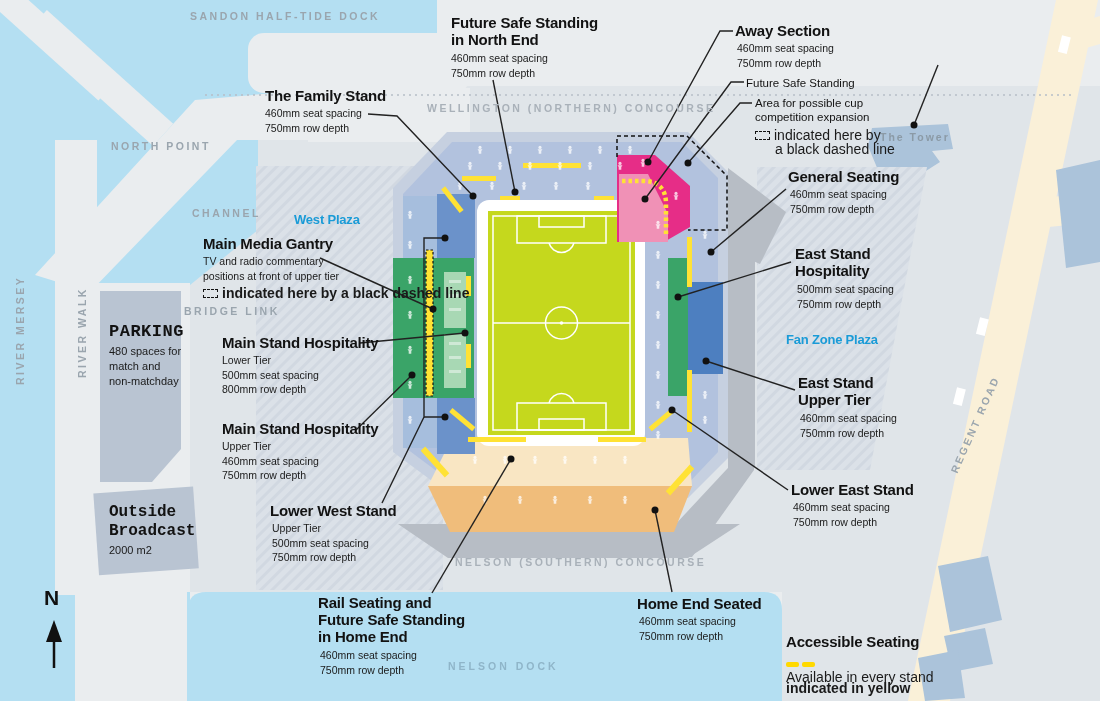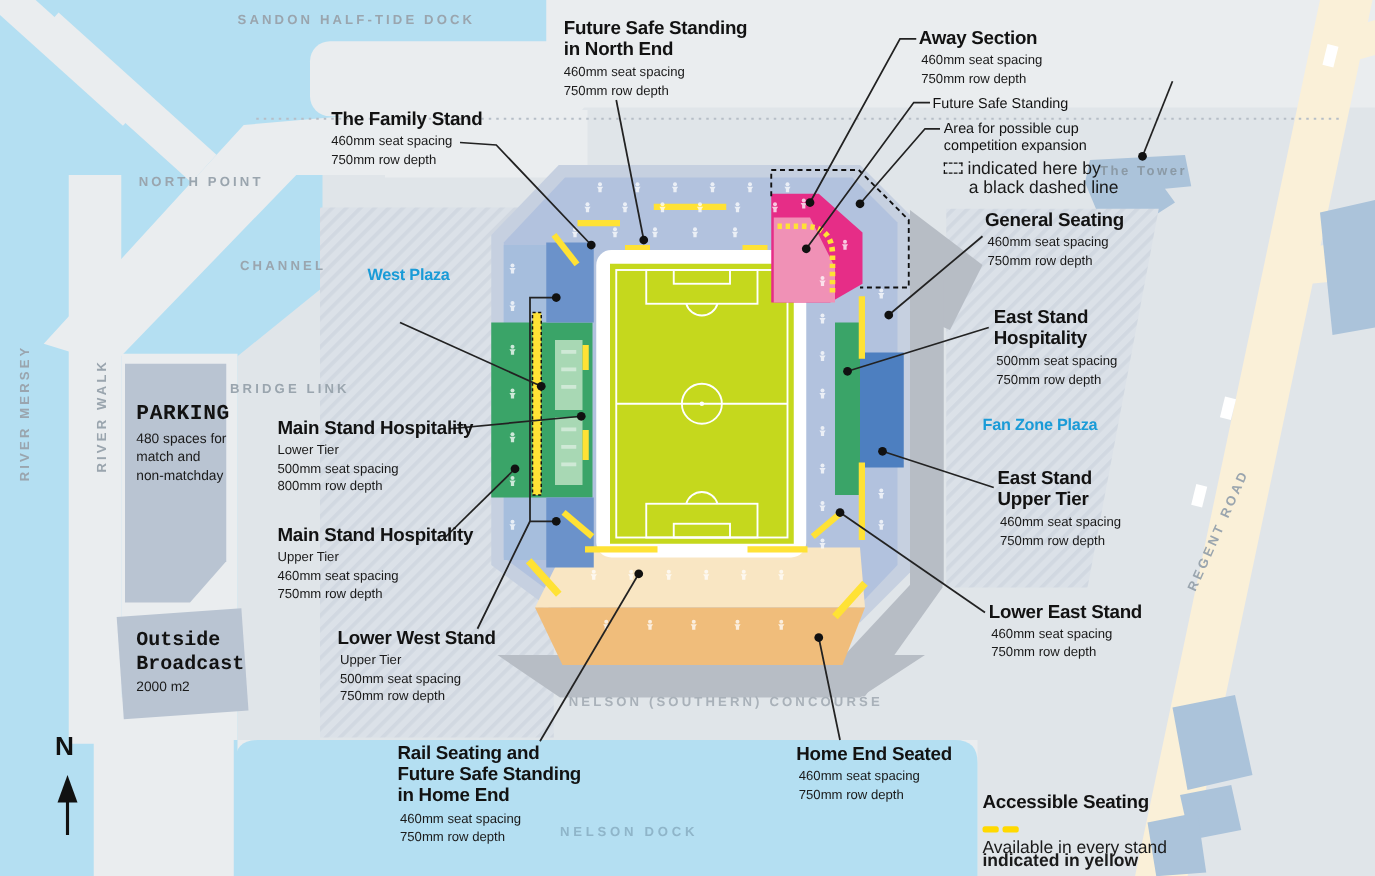--- a/index.html
+++ b/index.html
@@ -268,20 +268,21 @@
 </svg>
 
 <div id="labels">
 
   <div class="map" style="left:190px;top:10px;">SANDON HALF-TIDE DOCK</div>
   <div class="map" style="left:111px;top:140px;">NORTH POINT</div>
   <div class="map" style="left:192px;top:207px;">CHANNEL</div>
   <div class="map" style="left:184px;top:305px;">BRIDGE LINK</div>
   <div class="map rot90" style="left:14px;top:385px;">RIVER MERSEY</div>
   <div class="map rot90" style="left:76px;top:378px;">RIVER WALK</div>
+  <div class="map" style="left:427px;top:102px;color:#a9b1b9;">WELLINGTON (NORTHERN) CONCOURSE</div>
   <div class="map" style="left:455px;top:556px;color:#a9b1b9;">NELSON (SOUTHERN) CONCOURSE</div>
   <div class="map mapw" style="left:448px;top:660px;letter-spacing:3px;">NELSON DOCK</div>
   <div class="map" style="left:880px;top:131px;color:#8b9aa6;letter-spacing:2px;">The Tower</div>
   <div class="map" style="left:948px;top:470px;transform:rotate(-66deg);transform-origin:0 0;">REGENT ROAD</div>
   <div class="blue" style="left:294px;top:212px;">West Plaza</div>
   <div class="blue" style="left:786px;top:332px;">Fan Zone Plaza</div>
   <div class="compass" style="left:44px;top:586px;">N</div>
 
   <div class="lbl" style="left:451px;top:14px;">
     <div class="t">Future Safe Standing</div>
@@ -377,20 +378,28 @@
     <div class="d">800mm row depth</div>
   </div>
 
   <div class="lbl" style="left:222px;top:420px;">
     <div class="t">Main Stand Hospitality</div>
     <div class="d" style="margin-top:2px;">Upper Tier</div>
     <div class="d">460mm seat spacing</div>
     <div class="d">750mm row depth</div>
   </div>
 
+  <div class="lbl" style="left:203px;top:235px;">
+    <div class="t">Main Media Gantry</div>
+    <div class="d" style="margin-top:2px;">TV and radio commentary</div>
+    <div class="d">positions at front of upper tier</div>
+    <div style="margin-top:1px;">
+      <span class="dash-icon"></span><span class="sm" style="font-weight:bold;">indicated here by a black dashed line</span>
+    </div>
+  </div>
 
   <div class="lbl" style="left:109px;top:322px;">
     <div class="t2" style="font-size:17px;letter-spacing:0.5px;">PARKING</div>
     <div class="d2" style="margin-top:3px;">480 spaces for</div>
     <div class="d2">match and</div>
     <div class="d2">non-matchday</div>
   </div>
 
   <div class="lbl" style="left:109px;top:503px;">
     <div class="t2">Outside</div>

